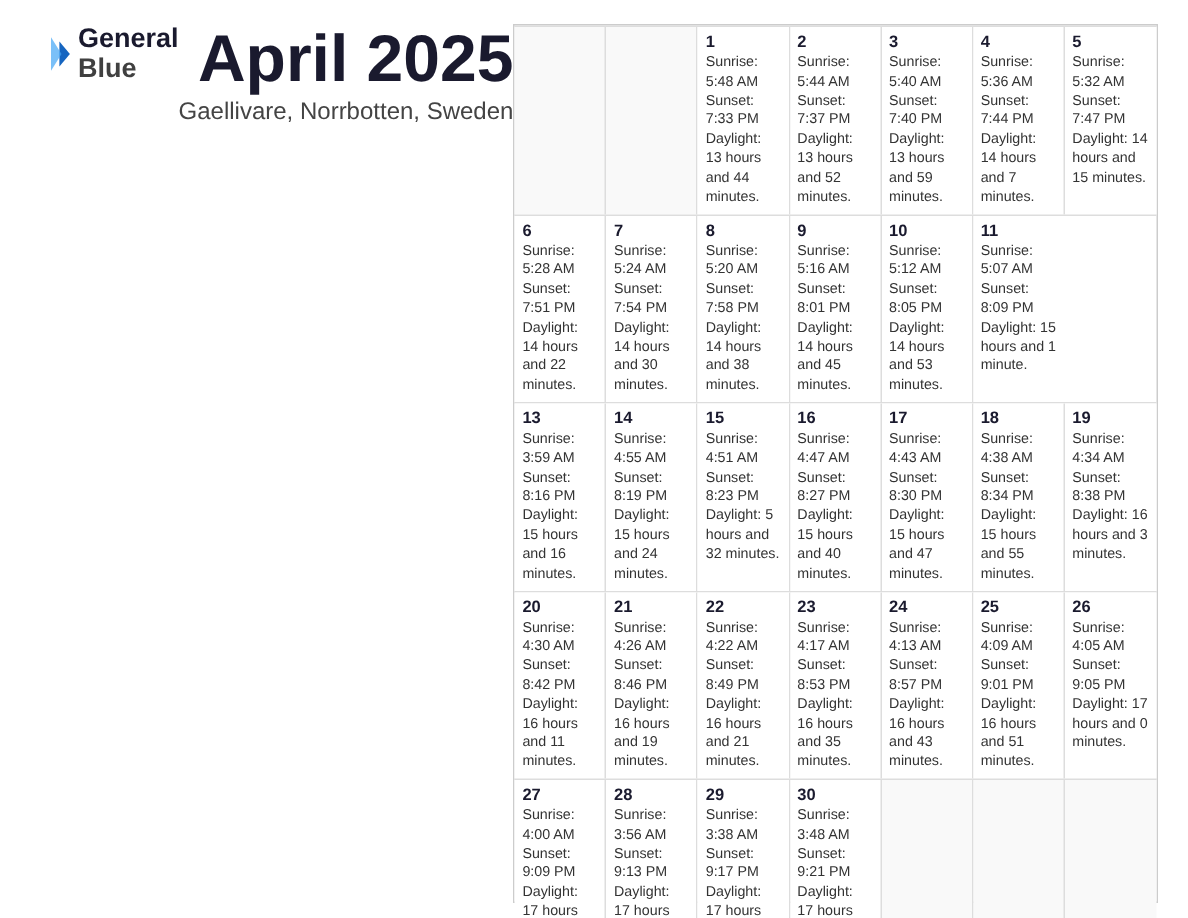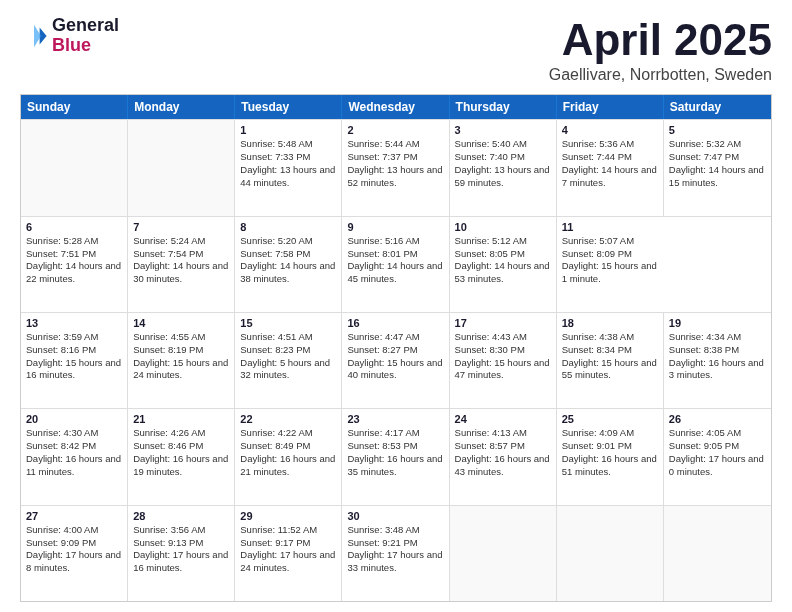--- a/index.html
+++ b/index.html
@@ -8,40 +8,40 @@
       background: #fff;
       width: 792px;
       height: 612px;
       overflow: hidden;
     }
     .page {
       width: 792px;
       height: 612px;
       padding: 16px 20px 10px 20px;
       display: flex;
-      flex-direction: column;
+      flex-direction: row;
     }
     .header {
       display: flex;
       justify-content: space-between;
       align-items: flex-start;
       margin-bottom: 10px;
     }
     .logo {
       display: flex;
       align-items: center;
       gap: 4px;
     }
     .logo-text {
       font-size: 18px;
       font-weight: bold;
       line-height: 1.1;
     }
     .logo-general { color: #1a1a2e; }
-    .logo-blue { color: #be185d; }
+    .logo-blue { color: #404040; }
     .logo-icon {
       width: 28px;
       height: 28px;
     }
     .title-block {
       text-align: right;
     }
     .title-month {
       font-size: 44px;
       font-weight: bold;
@@ -119,29 +119,20 @@
         <span class="logo-blue">Blue</span>
       </div>
     </div>
     <div class="title-block">
       <div class="title-month">April 2025</div>
       <div class="title-location">Gaellivare, Norrbotten, Sweden</div>
     </div>
   </div>
 
   <div class="calendar">
-    <div class="cal-header">
-    <div class="cal-header-cell">Sunday</div>
-        <div class="cal-header-cell">Monday</div>
-        <div class="cal-header-cell">Tuesday</div>
-        <div class="cal-header-cell">Wednesday</div>
-        <div class="cal-header-cell">Thursday</div>
-        <div class="cal-header-cell">Friday</div>
-        <div class="cal-header-cell">Saturday</div>
-      </div>
     <div class="cal-body">
     <div class="cal-row">
           <div class="cal-cell empty"></div>
           <div class="cal-cell empty"></div>
           <div class="cal-cell">
             <div class="day-num">1</div>
             <div class="cell-line">Sunrise: 5:48 AM</div>
             <div class="cell-line">Sunset: 7:33 PM</div>
             <div class="cell-line">Daylight: 13 hours and 44 minutes.</div>
           </div>
@@ -304,21 +295,21 @@
             <div class="cell-line">Daylight: 17 hours and 8 minutes.</div>
           </div>
           <div class="cal-cell">
             <div class="day-num">28</div>
             <div class="cell-line">Sunrise: 3:56 AM</div>
             <div class="cell-line">Sunset: 9:13 PM</div>
             <div class="cell-line">Daylight: 17 hours and 16 minutes.</div>
           </div>
           <div class="cal-cell">
             <div class="day-num">29</div>
-            <div class="cell-line">Sunrise: 11:52 AM</div>
+            <div class="cell-line">Sunrise: 3:38 AM</div>
             <div class="cell-line">Sunset: 9:17 PM</div>
             <div class="cell-line">Daylight: 17 hours and 24 minutes.</div>
           </div>
           <div class="cal-cell">
             <div class="day-num">30</div>
             <div class="cell-line">Sunrise: 3:48 AM</div>
             <div class="cell-line">Sunset: 9:21 PM</div>
             <div class="cell-line">Daylight: 17 hours and 33 minutes.</div>
           </div>
           <div class="cal-cell empty"></div>

